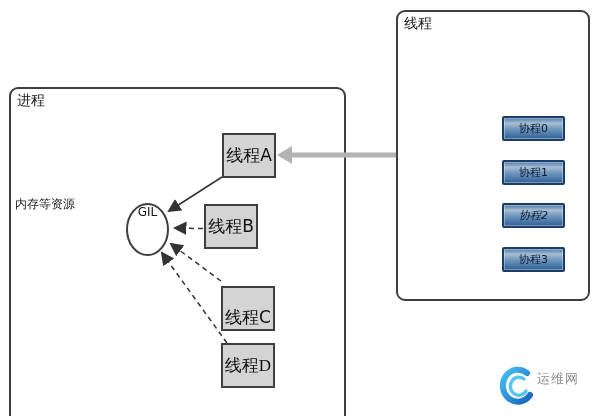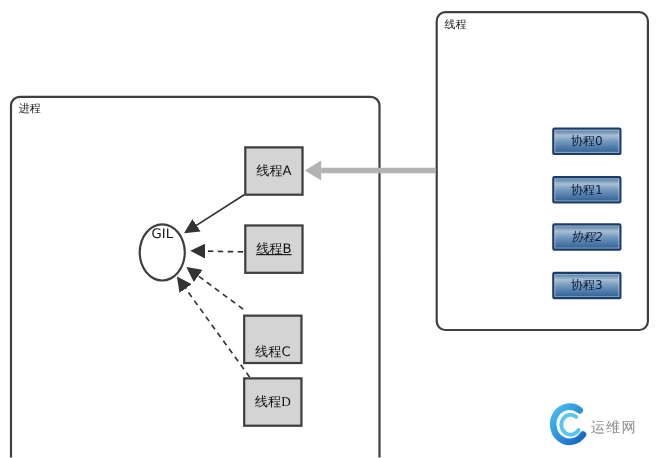--- a/index.html
+++ b/index.html
@@ -6,58 +6,59 @@
   body{
     width:600px;height:416px;position:relative;background:#ffffff;overflow:hidden;
     font-family:"DejaVu Sans","Liberation Sans",sans-serif;
   }
   
   .container-box{
     position:absolute;border:2px solid #3f3f3f;border-radius:9px;background:#ffffff;
     box-sizing:border-box;
   }
   .container-label{
-    position:absolute;left:6px;top:3px;font-size:10px;color:#1a1a1a;white-space:nowrap;
+    position:absolute;left:6px;top:3px;font-size:14px;color:#1a1a1a;white-space:nowrap;
   }
   .resource-label{
     position:absolute;left:4px;top:107px;font-size:12px;color:#1a1a1a;white-space:nowrap;
   }
   
   .thread-box{
     position:absolute;width:54px;height:45px;background:#d4d4d4;border:2px solid #3f3f3f;
     box-sizing:border-box;display:flex;align-items:center;justify-content:center;
-    font-size:12px;color:#111;
+    font-size:17px;color:#111;
   }
   
   .gil{
     position:absolute;left:126px;top:203px;width:43px;height:53px;background:#ffffff;
     border:2px solid #3f3f3f;border-radius:50%;box-sizing:border-box;
     display:flex;align-items:flex-start;justify-content:center;font-size:12px;color:#111;
   }
   
   .coroutine{
     position:absolute;left:502px;width:63px;height:25px;box-sizing:border-box;
     border:2px solid #1c3e66;border-radius:2px;
     background:linear-gradient(180deg,#4a7bab 0%,#a9bed2 25%,#7399bf 50%,#2f6097 100%);
     display:flex;align-items:center;justify-content:center;
     font-size:11px;color:#0a1a33;box-shadow:inset 0 0 0 1px rgba(255,255,255,.35);
   }
   
   #connectors{position:absolute;left:0;top:0;pointer-events:none;}
   
   .watermark{position:absolute;left:496px;top:364px;width:100px;height:48px;}
   .wm-icon{position:absolute;left:0;top:0;}
-  .wm-name{position:absolute;left:41px;top:16px;font-size:13px;color:#8c8c8c;letter-spacing:1px;white-space:nowrap;}
+  .wm-name{position:absolute;left:41px;top:6px;font-size:13px;color:#8c8c8c;letter-spacing:1px;white-space:nowrap;}
   .wm-url{position:absolute;left:20px;top:23px;font-size:15px;font-weight:bold;color:#1e88e5;white-space:nowrap;}
 </style>
 </head>
 <body>
 
 <div class="container-box" style="left:9px;top:51px;width:337px;height:352px;margin-top:36px;">
   <span class="container-label">进程</span>
+  <span class="resource-label">内存等资源</span>
 </div>
 
 <div class="container-box" style="left:396px;top:10px;width:194px;height:291px;">
   <span class="container-label">线程</span>
 </div>
 
 <svg id="connectors" width="600" height="416" viewBox="0 0 600 416">
   <defs>
     <marker id="mArrow" viewBox="0 0 10 10" refX="8.5" refY="5" markerWidth="9" markerHeight="9" orient="auto-start-reverse">
       <path d="M0,0 L10,5 L0,10 z" fill="#333333"></path>
@@ -76,21 +77,21 @@
   <polygon points="292,146 277,155 292,164" fill="#b3b3b3"></polygon>
 </svg>
 
 <div class="gil">
   <span>GIL</span>
 </div>
 
 <div class="thread-box" style="left:222px;top:133px;">
   <span>线程A</span>
 </div>
-<div class="thread-box" style="left:222px;top:204px;text-decoration:underline;">
+<div class="thread-box" style="left:204px;top:204px;">
   <span>线程B</span>
 </div>
 <div class="thread-box" style="left:221px;top:286px;align-items:flex-end;">
   <span>线程C</span>
 </div>
 <div class="thread-box" style="left:221px;top:343px;font-family:Liberation Serif, serif;">
   <span>线程D</span>
 </div>
 
 <div class="coroutine" style="top:116px;">

